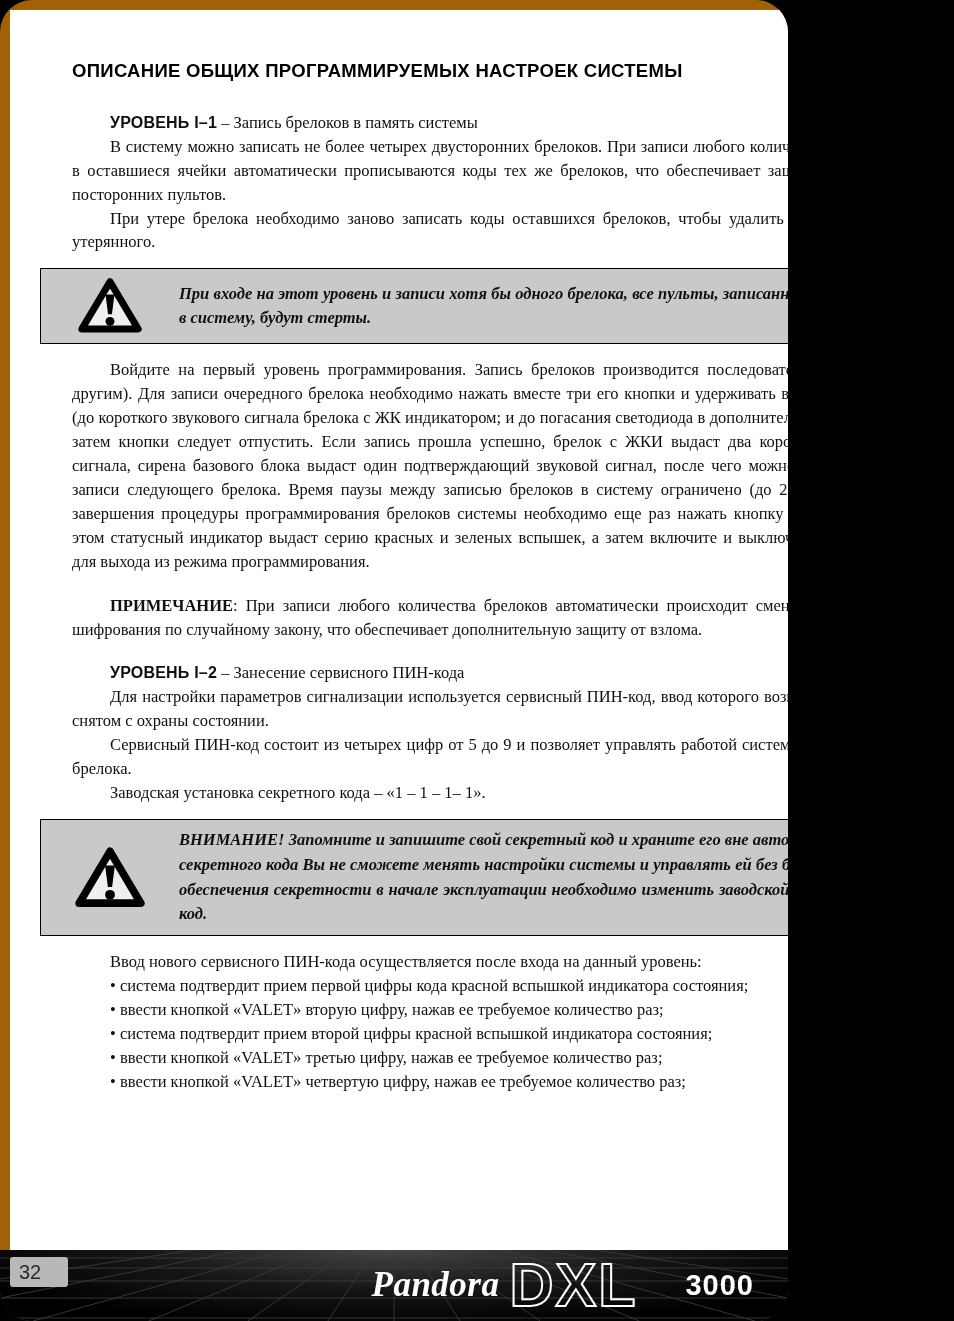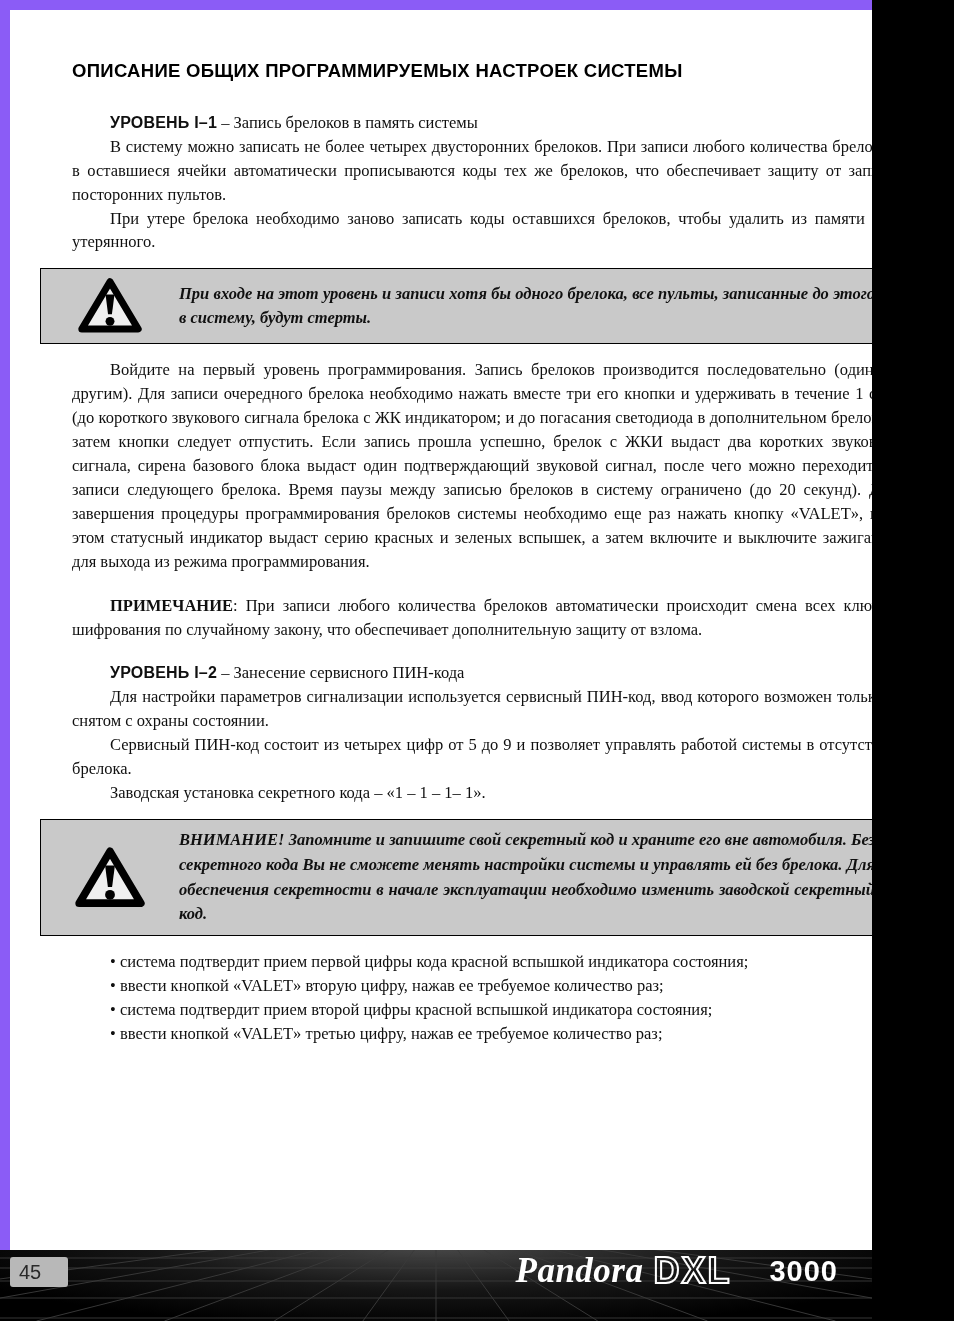--- a/index.html
+++ b/index.html
@@ -1,18 +1,18 @@
 <!DOCTYPE html>
 <html><head>
 <meta charset="utf-8">
 <style>
   * { margin:0; padding:0; box-sizing:border-box; }
   html,body { width:954px; height:1321px; }
   body { background:#000; font-family:"Liberation Serif", serif; }
-  .page { position:relative; width:872px; height:1321px; background:#8b5cf6; overflow:hidden; }
+  .page { position:relative; width:788px; height:1321px; background:#a16207; overflow:hidden;border-radius:32px; }
   .paper { position:absolute; top:10px; left:10px; width:934px; height:1240px; background:#ffffff; overflow:hidden; }
   .content { padding:42px 48px 0 62px; color:#101010; font-size:16.5px; line-height:1.45; }
 
   .doc-title {
     font-family:"Liberation Sans", sans-serif;
     font-size:18.5px; font-weight:bold; letter-spacing:0.3px;
     color:#000; margin:6px 0 26px 0;
   }
   .para { text-align:justify; text-indent:38px; color:#101010; }
   .section-heading { text-indent:38px; margin-top:12px; }
@@ -48,21 +48,21 @@
   .brand {
     position:absolute; right:34px; top:0;
     display:flex; align-items:center; white-space:nowrap;
   }
   .brand-pandora {
     font-family:"Liberation Serif", serif; font-weight:bold; font-style:italic;
     font-size:35px; color:#fff; letter-spacing:0.5px;
   }
   .brand-dxl {
     font-family:"Liberation Sans", sans-serif; font-weight:bold;
-    font-size:36px; letter-spacing:2px; margin:0 0 0 10px;
+    font-size:61px; letter-spacing:2px; margin:0 10px 0 10px;
     color:transparent; -webkit-text-stroke:2px #fff;
   }
   @supports not (-webkit-text-stroke: 2px #fff) {
     .brand-dxl { color:#fff; }
   }
   .brand-3000 {
     font-family:"Liberation Sans", sans-serif; font-weight:bold;
     font-size:29px; color:#fff; letter-spacing:1px;margin-left:38px;
   }
 </style>
@@ -105,25 +105,27 @@
         <span class="icon-wrap">
           <svg width="70" height="64" viewBox="0 0 100 90">
             <path d="M50 7 L94 81 L6 81 Z" fill="#efefef" stroke="#000" stroke-width="11" stroke-linejoin="round"></path>
             <polygon points="43,27 57,27 53,58 47,58" fill="#000"></polygon>
             <circle cx="50" cy="69" r="7" fill="#000"></circle>
           </svg>
         </span>
         <span class="warning-text">ВНИМАНИЕ! Запомните и запишите свой секретный код и храните его вне автомобиля. Без секретного кода Вы не сможете менять настройки системы и управлять ей без брелока. Для обеспечения секретности в начале эксплуатации необходимо изменить заводской секретный код.</span>
       </div>
 
+      <p class="para">Ввод нового сервисного ПИН-кода осуществляется после входа на данный уровень:</p>
 
       <p class="para">• система подтвердит прием первой цифры кода красной вспышкой индикатора состояния;</p>
       <p class="para">• ввести кнопкой «VALET» вторую цифру, нажав ее требуемое количество раз;</p>
       <p class="para">• система подтвердит прием второй цифры красной вспышкой индикатора состояния;</p>
       <p class="para">• ввести кнопкой «VALET» третью цифру, нажав ее требуемое количество раз;</p>
+      <p class="para">• ввести кнопкой «VALET» четвертую цифру, нажав ее требуемое количество раз;</p>
 
     </div>
   </div>
 
   <div class="footer">
     <svg class="grid" viewBox="0 0 954 71" preserveAspectRatio="none">
       <g stroke="#3a3a3a" stroke-width="1" fill="none">
         <line x1="0" y1="8" x2="954" y2="8"></line>
         <line x1="0" y1="18" x2="954" y2="18"></line>
         <line x1="0" y1="31" x2="954" y2="31"></line>
@@ -138,21 +140,21 @@
         <line x1="477" y1="-30" x2="774" y2="71"></line>
         <line x1="477" y1="-30" x2="40" y2="71"></line>
         <line x1="477" y1="-30" x2="914" y2="71"></line>
         <line x1="477" y1="-30" x2="-140" y2="71"></line>
         <line x1="477" y1="-30" x2="1094" y2="71"></line>
         <line x1="477" y1="-30" x2="-340" y2="71"></line>
         <line x1="477" y1="-30" x2="1294" y2="71"></line>
       </g>
     </svg>
     <div class="page-badge">
-      <span>45</span>
+      <span>32</span>
     </div>
     <div class="brand">
       <span class="brand-pandora">Pandora</span>
       <span class="brand-dxl">DXL</span>
       <span class="brand-3000">3000</span>
     </div>
   </div>
 </div>
 
 </body></html>

